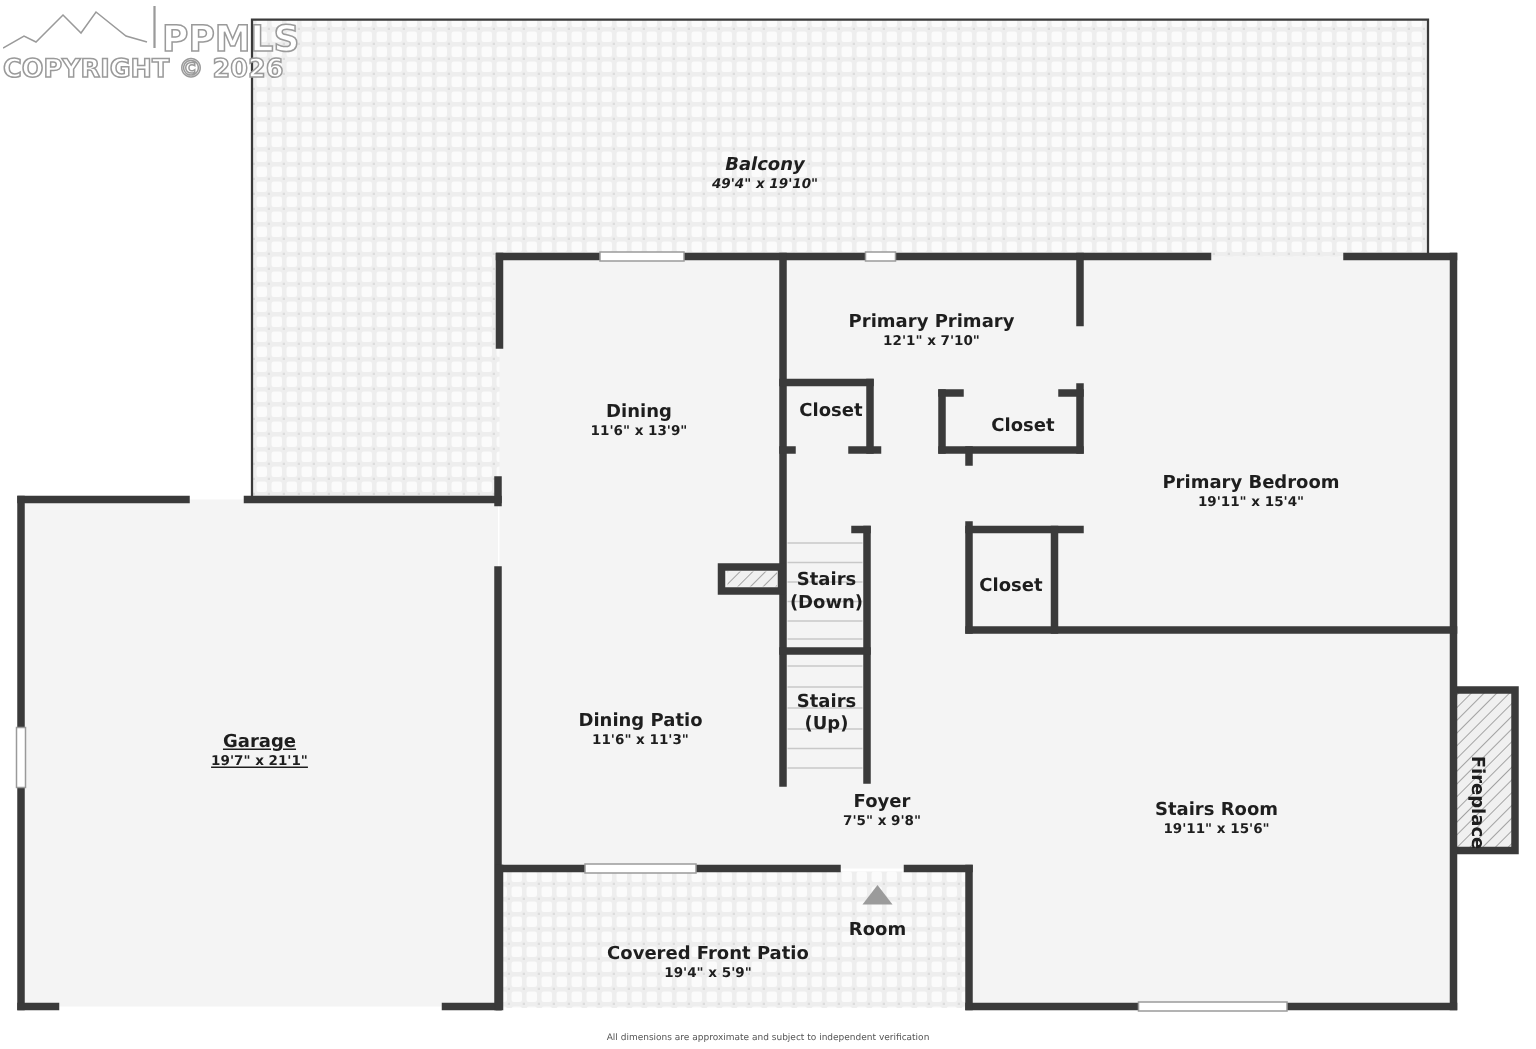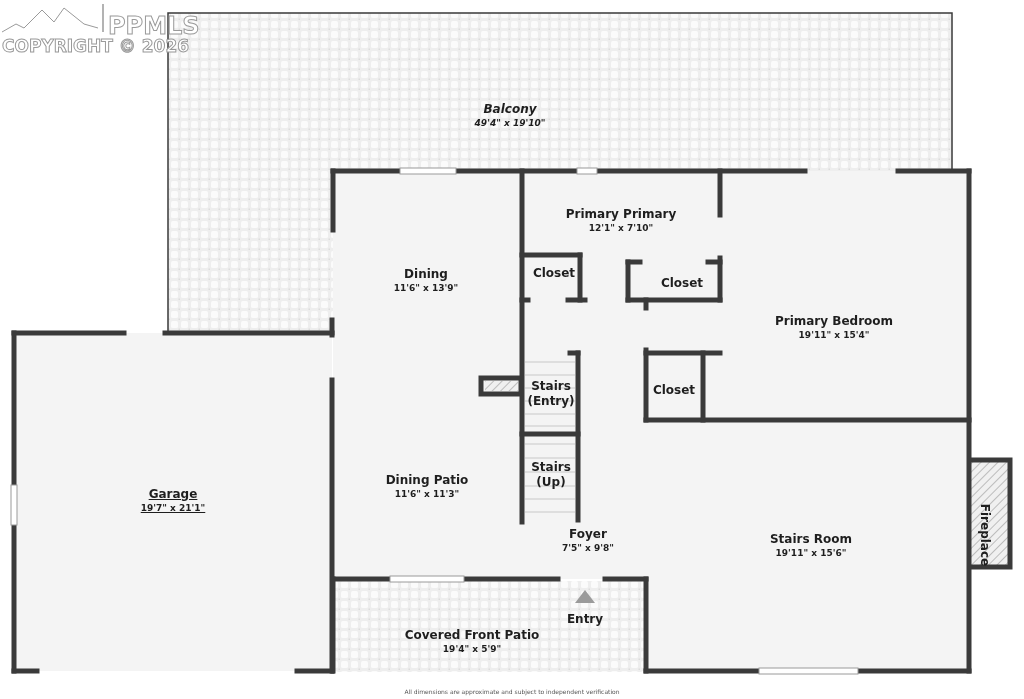--- a/index.html
+++ b/index.html
@@ -163,21 +163,21 @@
 </div>
 <div class="lbl" style="left:834px;top:285px;margin-top:29px;">
   <span class="n">Primary Bedroom</span>
   <span class="d">19'11" x 15'4"</span>
 </div>
 <div class="lbl" style="left:674px;top:383px;">
   <span class="n">Closet</span>
 </div>
 <div class="lbl" style="left:551px;top:379px;">
   <span class="n">Stairs</span>
-  <span class="n">(Entry)</span>
+  <span class="n">(Down)</span>
 </div>
 <div class="lbl" style="left:551px;top:460px;">
   <span class="n">Stairs</span>
   <span class="n">(Up)</span>
 </div>
 <div class="lbl" style="left:173px;top:487px;text-decoration:underline;">
   <span class="n">Garage</span>
   <span class="d">19'7" x 21'1"</span>
 </div>
 <div class="lbl" style="left:427px;top:473px;">
@@ -192,16 +192,16 @@
   <span class="n">Stairs Room</span>
   <span class="d">19'11" x 15'6"</span>
 </div>
 <div class="fire">Fireplace</div>
 <div class="lbl" style="left:472px;top:628px;">
   <span class="n">Covered Front Patio</span>
   <span class="d">19'4" x 5'9"</span>
 </div>
 <div class="entry-arrow"></div>
 <div class="lbl" style="left:585px;top:612px;">
-  <span class="n">Entry</span>
+  <span class="n">Room</span>
 </div>
 
 <div class="disc">All dimensions are approximate and subject to independent verification</div>
 
 </body></html>

